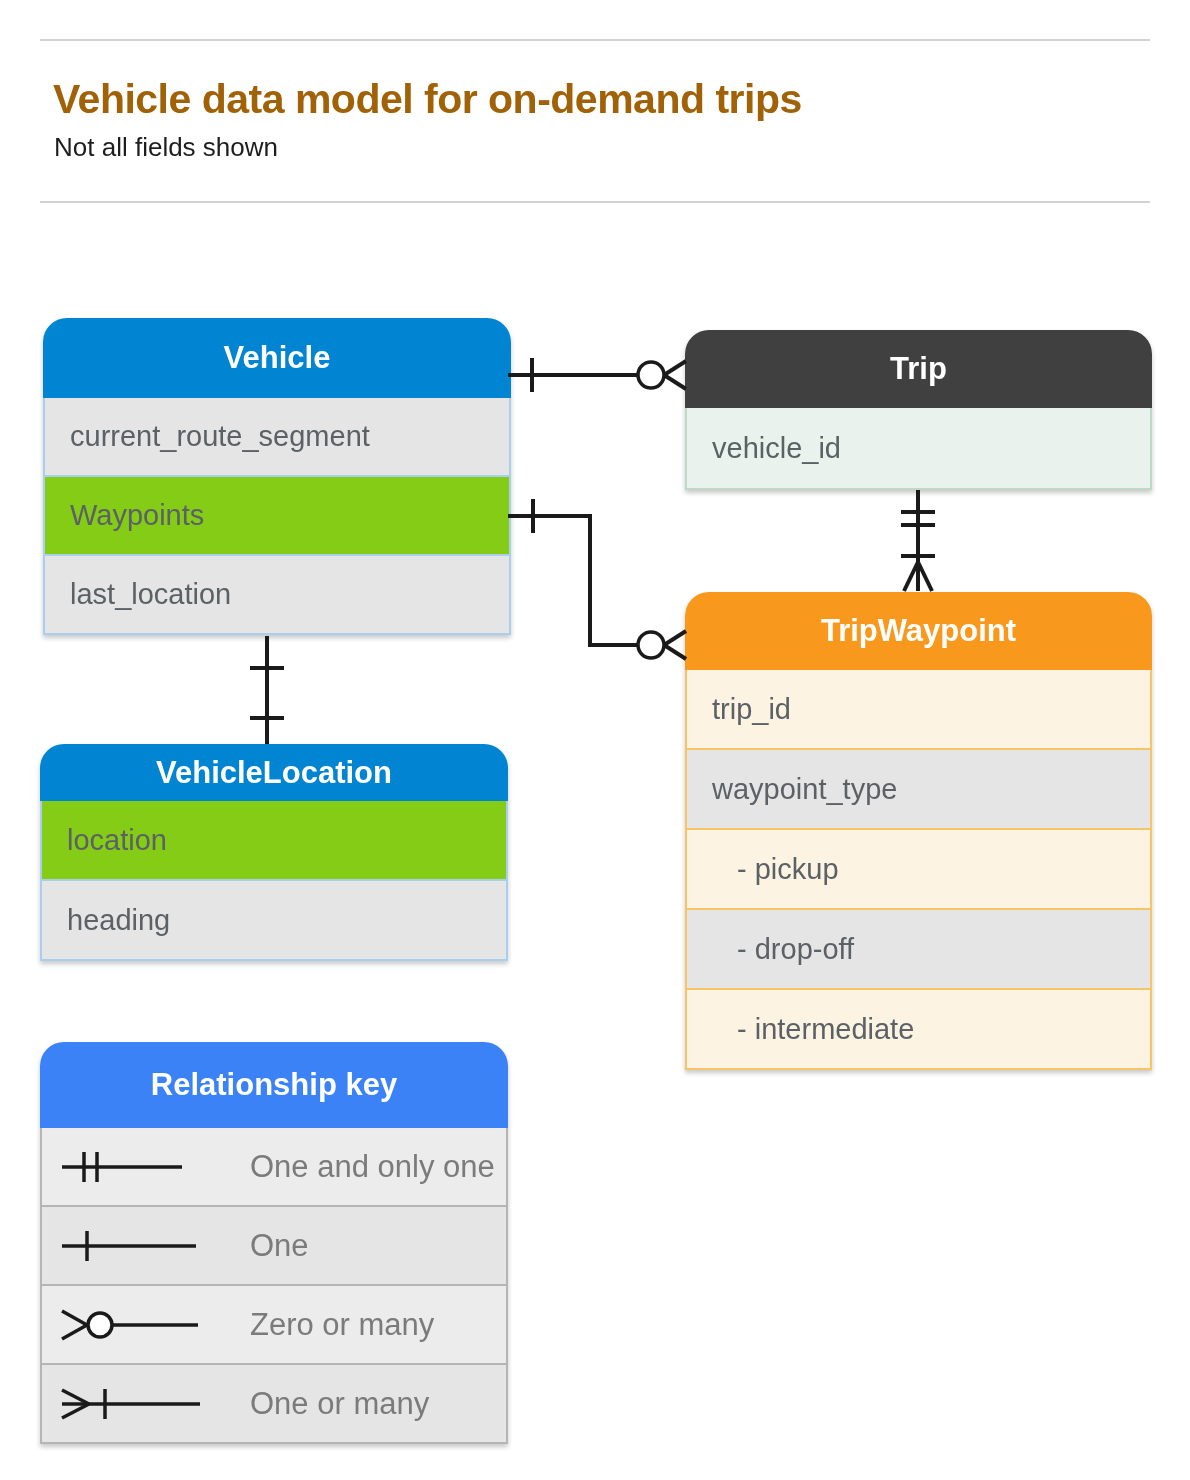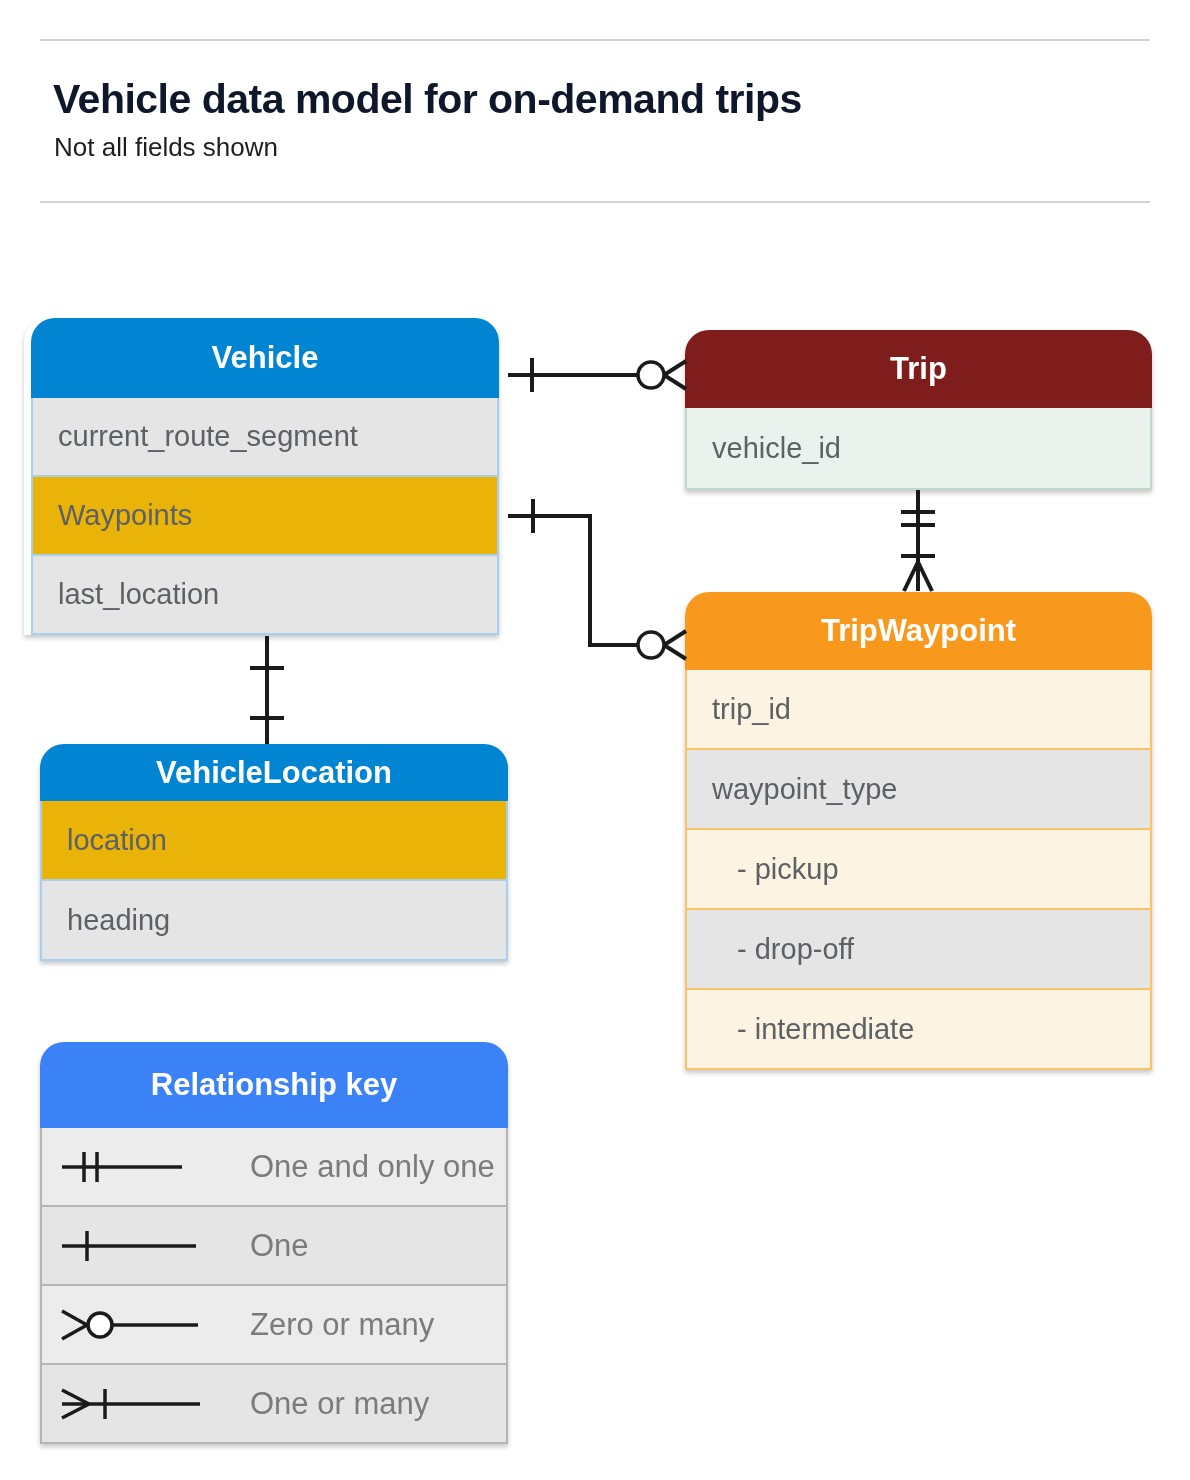--- a/index.html
+++ b/index.html
@@ -3,57 +3,57 @@
 <meta charset="utf-8">
 <style>
   html,body { margin:0; padding:0; background:#ffffff; }
   .canvas {
     position:relative; width:1190px; height:1480px;
     font-family:"Liberation Sans", sans-serif; overflow:hidden; background:#fff;
   }
   .rule { position:absolute; left:40px; width:1110px; height:2px; background:#d2d2d2; }
   .page-title {
     position:absolute; left:53px; top:76px; font-size:41px; font-weight:700;
-    color:#0f172a; letter-spacing:-0.5px;
+    color:#a16207; letter-spacing:-0.5px;
   }
   .page-subtitle { position:absolute; left:54px; top:132px; font-size:26px; color:#1d1d1d; }
 
   .entity {
     position:absolute; border-radius:24px 24px 0 0;
     box-shadow:0 3px 5px rgba(0,0,0,0.22); background:#fff;
   }
   .ehead {
     border-radius:24px 24px 0 0; color:#ffffff; font-weight:700; font-size:31px;
     display:flex; align-items:center; justify-content:center;
   }
   .row {
     box-sizing:border-box; border:2px solid; border-top:none; background:#e5e5e5;
     display:flex; align-items:center; padding-left:25px;
     font-size:29px; color:#5c6166;
   }
   .row.indent { padding-left:50px; }
 
   .blue  .ehead { background:#0184d2; }
   .blue  .row  { border-color:#a9cfef; }
-  .blue  .row.alt { background:#eab308; }
+  .blue  .row.alt { background:#84cc16; }
 
-  .green .ehead { background:#7f1d1d; }
+  .green .ehead { background:#404040; }
   .green .row  { border-color:#bedac6; }
   .green .row.alt { background:#e9f2ec; }
 
   .orange .ehead { background:#f8991d; }
   .orange .row  { border-color:#f9c466; }
   .orange .row.alt { background:#fdf3e2; }
 
   .gray  .ehead { background:#3b82f6; }
   .gray  .row  { border-color:#b5b5b5; color:#7b7b7b; }
   .gray  .row.alt { background:#ececec; }
 
   
-  #vehicle          { left:24px;  top:318px;  width:468px;padding-left:7px; }
+  #vehicle          { left:43px;  top:318px;  width:468px; }
   #vehicle .ehead   { height:80px; }
   #vehicle .row     { height:79px; }
 
   #trip             { left:685px; top:330px;  width:467px; }
   #trip .ehead      { height:78px; }
   #trip .row        { height:82px; }
 
   #trip-waypoint        { left:685px; top:592px; width:467px; }
   #trip-waypoint .ehead { height:78px; }
   #trip-waypoint .row   { height:80px; }

